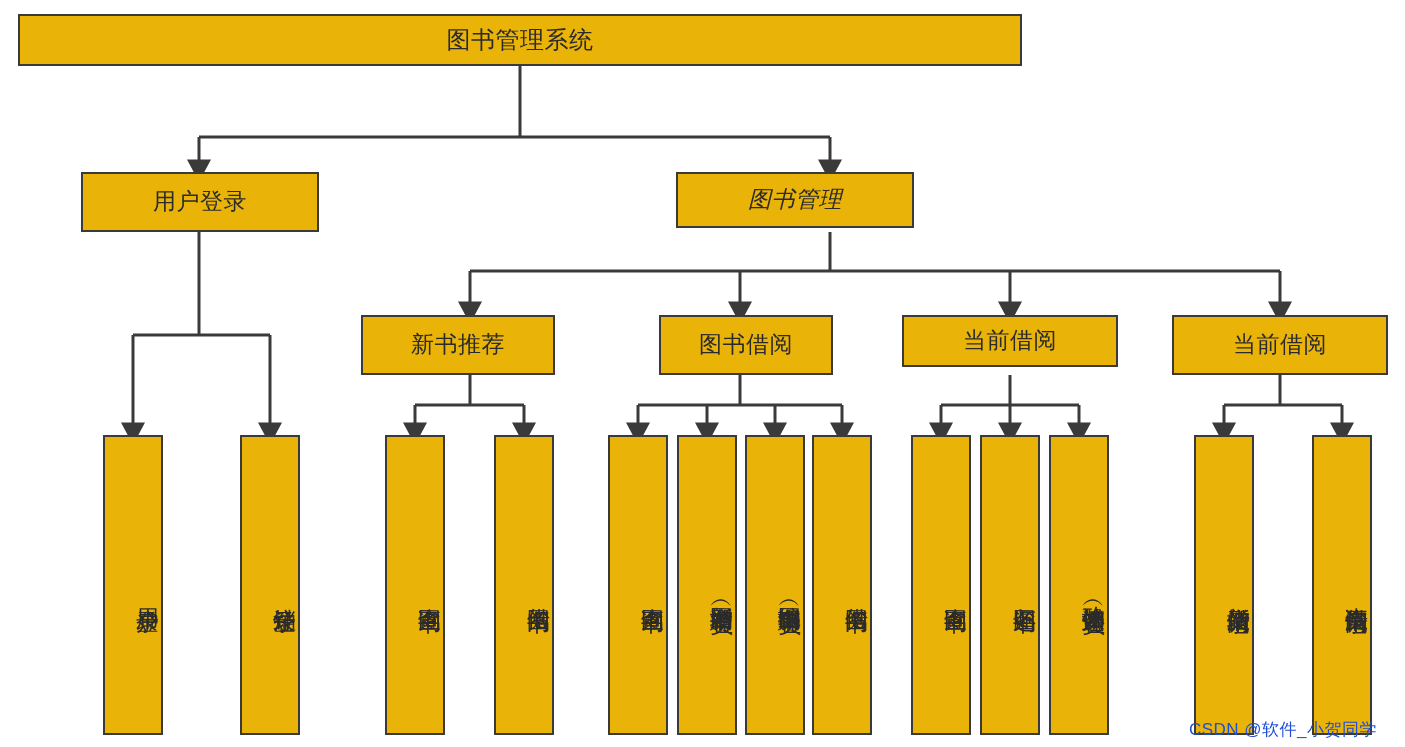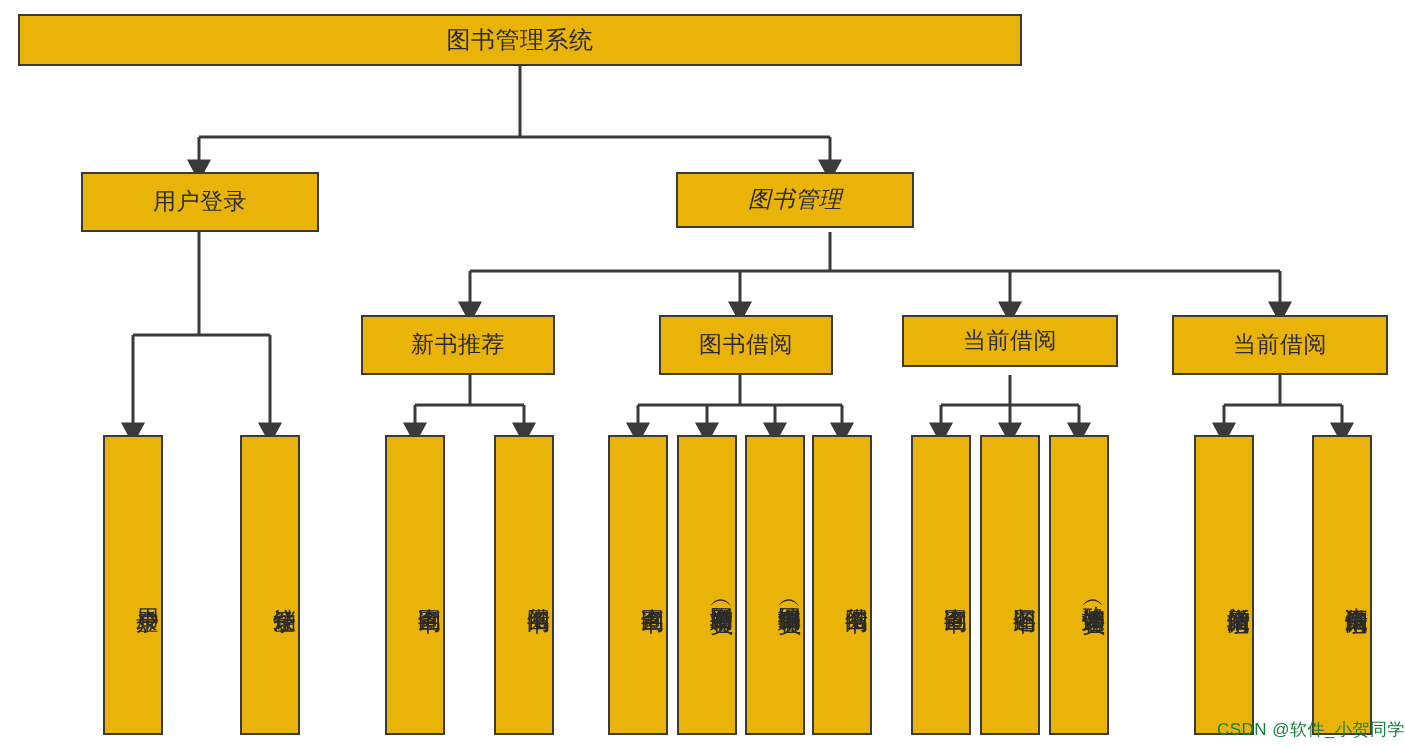--- a/index.html
+++ b/index.html
@@ -53,24 +53,24 @@
     writing-mode: vertical-rl;
     text-orientation: upright;
     display: block;
     white-space: nowrap;
   }
   .node.root {
     font-size: 24px;
   }
   #watermark {
     position: absolute;
-    right: 0;
+    right: 28px;
     bottom: 6px;
     font-size: 17px;
-    color: #15803d;
+    color: #1d4ed8;
     white-space: nowrap;
     letter-spacing: 0.5px;
   }
 </style>
 </head>
 <body>
 
 <div id="canvas">
 
   <svg id="wires" viewBox="0 0 1405 747" xmlns="http://www.w3.org/2000/svg">

